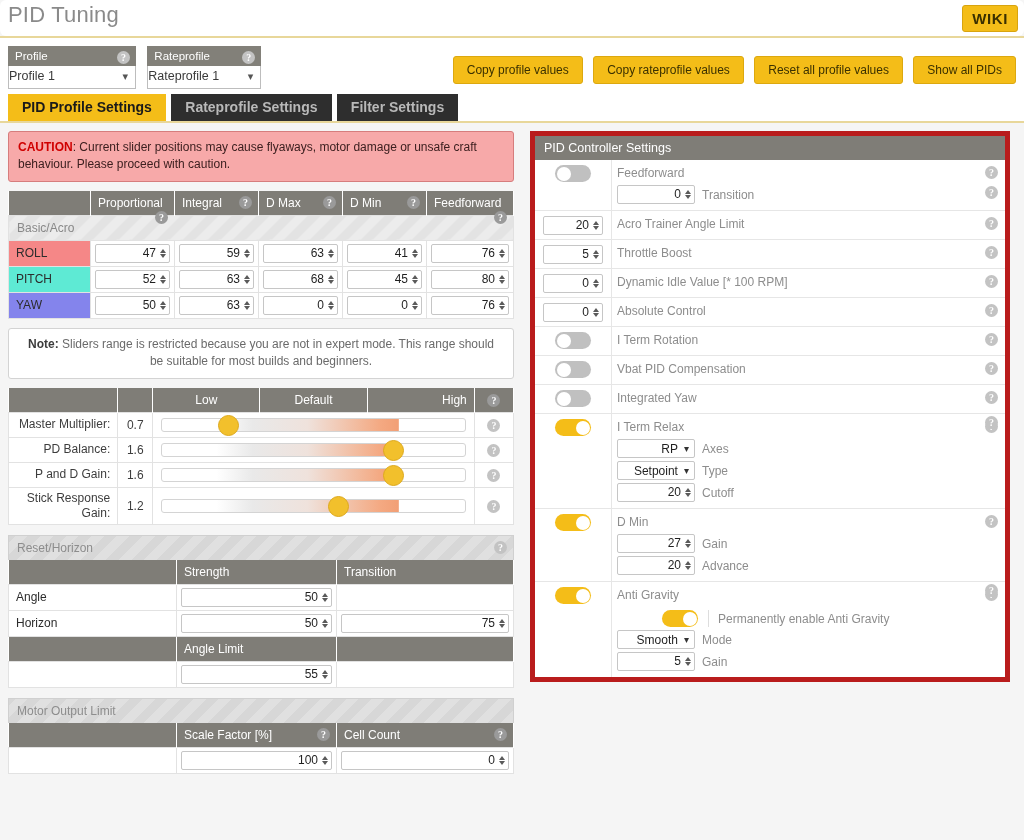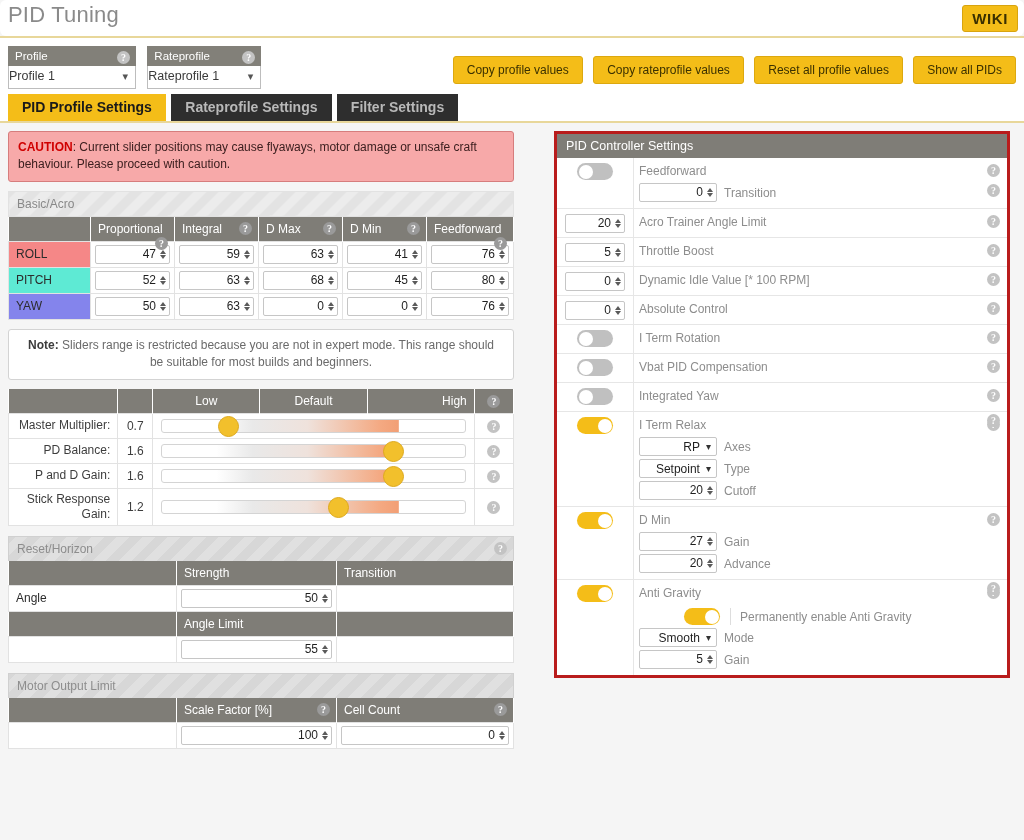--- a/index.html
+++ b/index.html
@@ -286,23 +286,22 @@
     width: 21px; height: 21px;
     margin-left: -10px;
     border-radius: 50%;
     background: #f2c02c;
     border: 1px solid #dda91d;
     cursor: pointer;
   }
 
   
   .panel {
-    border: 3px solid #b91c1c;
+    border: 5px solid #b91c1c;
     background: #fff;
-    margin-left: 24px;
   }
   .panel-head {
     background: #7f7d77;
     color: #fff;
     font-size: 12.5px;
     padding: 5px 9px;
   }
   .prow {
     display: flex;
     border-bottom: 1px solid #e6e6e6;
@@ -404,23 +403,20 @@
 
   <div class="col-left">
 
     <div class="caution">
       <b>CAUTION</b><span>: Current slider positions may cause flyaways, motor damage or unsafe craft behaviour. Please proceed with caution.</span>
     </div>
 
     <table class="t">
       <tbody>
           <tr>
-        <td colspan="6" class="striped-row" style="border:1px solid #e2e2e2;padding:4px 8px">Basic/Acro</td>
-      </tr>
-      <tr>
         <th style="width:82px"></th>
         <th style="width:84px">
           <span>Proportional</span>
           <span class="help" style="right:6px;top:20px">?</span>
         </th>
         <th style="width:84px">
           <span>Integral</span>
           <span class="help" style="right:6px;top:5px">?</span>
         </th>
         <th style="width:84px">
@@ -429,20 +425,23 @@
         </th>
         <th style="width:84px">
           <span>D Min</span>
           <span class="help" style="right:6px;top:5px">?</span>
         </th>
         <th>
           <span>Feedforward</span>
           <span class="help" style="right:6px;top:20px">?</span>
         </th>
       </tr>
+      <tr>
+        <td colspan="6" class="striped-row" style="border:1px solid #e2e2e2;padding:4px 8px">Basic/Acro</td>
+      </tr>
 
       <tr>
         <td class="axis roll">ROLL</td>
         <td>
               <div class="nin">
                 <span class="v">47</span>
                 <span class="spin">
                   <i class="up"></i>
                   <i class="down"></i>
                 </span>
@@ -681,20 +680,41 @@
         <td>
               <div class="nin">
                 <span class="v">50</span>
                 <span class="spin">
                   <i class="up"></i>
                   <i class="down"></i>
                 </span>
               </div>
             </td>
         <td></td>
+      </tr>
+      <tr>
+        <td class="axis" style="background:#fff">Horizon</td>
+        <td>
+              <div class="nin">
+                <span class="v">50</span>
+                <span class="spin">
+                  <i class="up"></i>
+                  <i class="down"></i>
+                </span>
+              </div>
+            </td>
+        <td>
+              <div class="nin">
+                <span class="v">75</span>
+                <span class="spin">
+                  <i class="up"></i>
+                  <i class="down"></i>
+                </span>
+              </div>
+            </td>
       </tr>
       <tr>
         <th></th>
         <th>Angle Limit</th>
         <th></th>
       </tr>
       <tr>
         <td></td>
         <td>
               <div class="nin">

